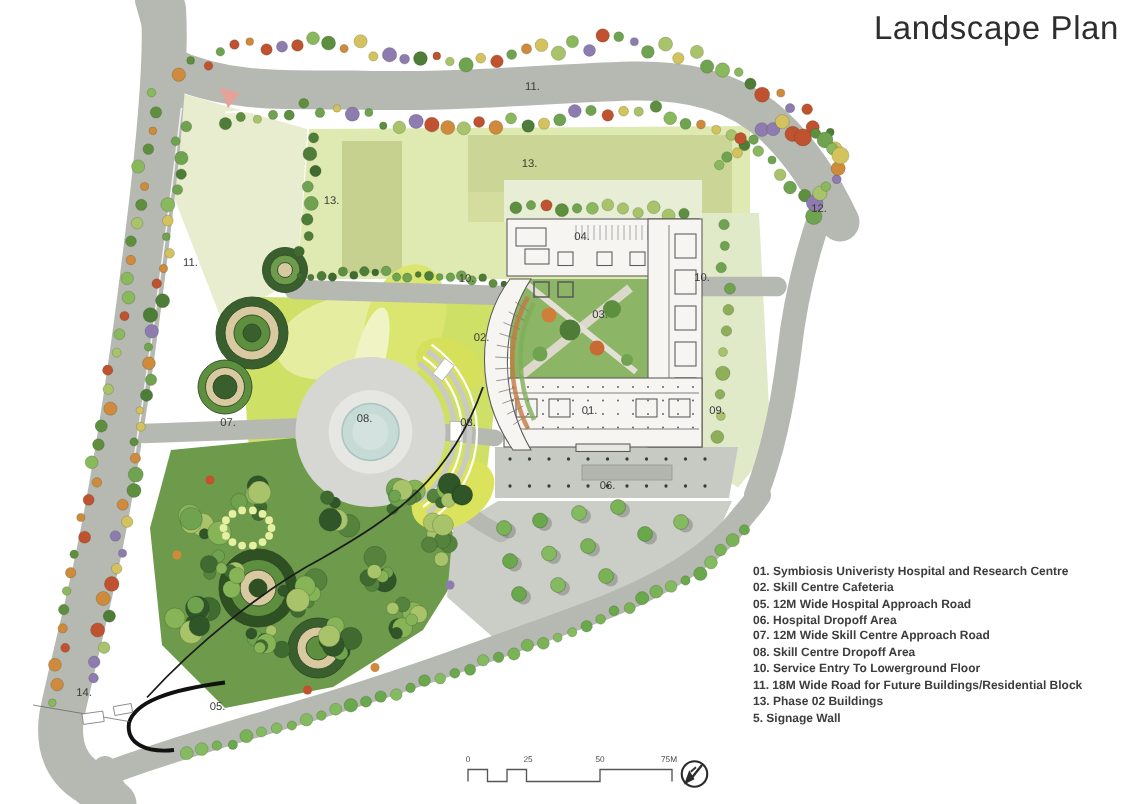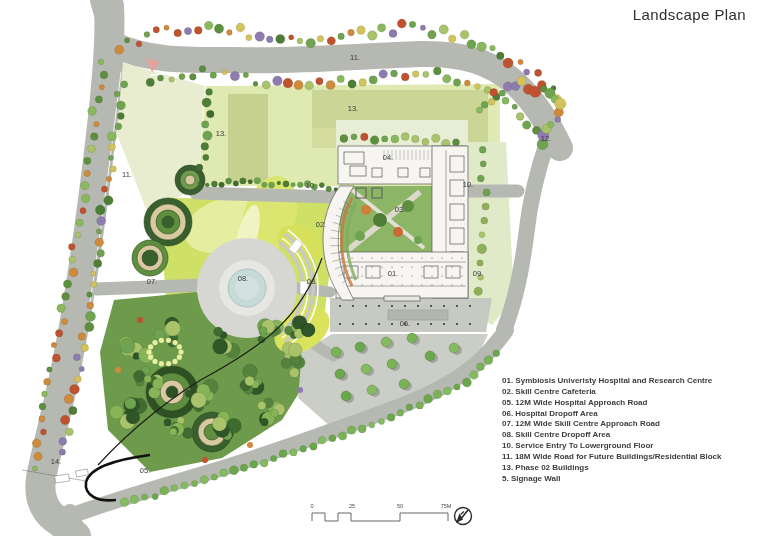--- a/index.html
+++ b/index.html
@@ -1,19 +1,19 @@
 <!DOCTYPE html>
 <html><head>
 <meta charset="utf-8">
 <style>
   html,body{margin:0;padding:0;background:#ffffff;}
   body{font-family:"Liberation Sans",sans-serif;}
   #stage{position:relative;width:760px;height:536px;background:#ffffff;overflow:hidden;}
   #plan-svg{position:absolute;left:0;top:0;}
-  #title{position:absolute;top:6px;right:14px;font-size:15px;font-weight:400;
+  #title{position:absolute;top:6px;right:14px;font-size:22px;font-weight:400;
          letter-spacing:.4px;color:#2e2e2e;}
   #legend{position:absolute;left:502px;top:376px;width:252px;margin:0;padding:0;
           list-style:none;font-size:8px;line-height:10.85px;color:#3d3d3d;font-weight:bold;}
   #legend li{white-space:nowrap;}
   .lbl{font-size:7.5px;fill:#3a3a3a;}
   .scl{font-size:5.5px;fill:#4a4a4a;}
 </style>
 </head>
 <body>
 

